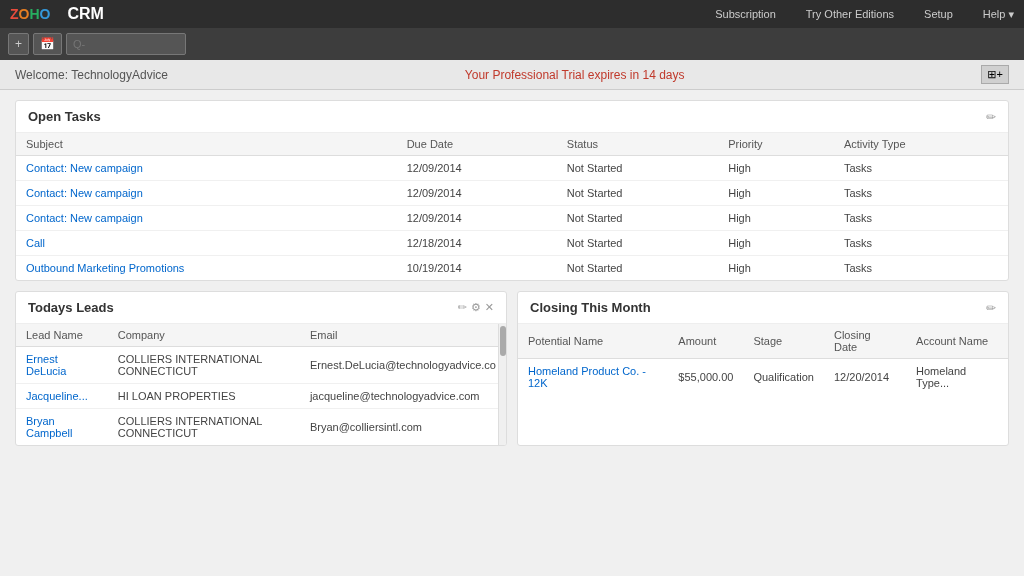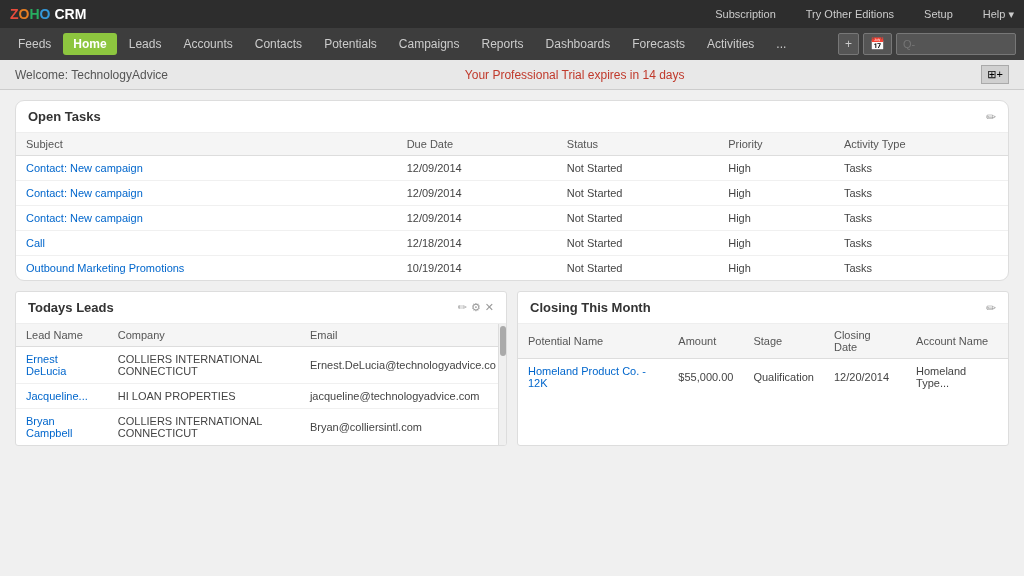--- a/index.html
+++ b/index.html
@@ -7,21 +7,21 @@
 
     
     .top-bar { background: #2d2d2d; height: 28px; display: flex; align-items: center; justify-content: space-between; padding: 0 10px; }
     .top-bar-left { display: flex; align-items: center; }
     .logo { display: flex; align-items: center; gap: 2px; }
     .logo-zoho { font-size: 14px; font-weight: bold; }
     .logo-z { color: #e74c3c; }
     .logo-o1 { color: #e67e22; }
     .logo-h { color: #27ae60; }
     .logo-o2 { color: #3498db; }
-    .logo-crm { color: #fff; font-size: 14px; font-weight: bold; margin-left: 2px; }
+    .logo-crm { color: #fff; font-size: 16px; font-weight: bold; margin-left: 15px; }
     .top-bar-right { display: flex; align-items: center; gap: 30px; }
     .top-bar-right a { color: #ccc; text-decoration: none; font-size: 11px; }
 
     
     .nav-bar { background: #3d3d3d; height: 32px; display: flex; align-items: center; padding: 0 8px; gap: 2px; justify-content: space-between; }
     .nav-left { display: flex; align-items: center; gap: 2px; }
     .nav-item { color: #ccc; padding: 4px 10px; font-size: 12px; cursor: pointer; border-radius: 3px; text-decoration: none; }
     .nav-item.active { background: #8dc63f; color: #fff; font-weight: bold; border-radius: 3px; }
     .nav-right { display: flex; align-items: center; gap: 4px; }
     .nav-btn { background: #555; border: 1px solid #777; color: #ccc; padding: 2px 6px; cursor: pointer; font-size: 12px; border-radius: 2px; height: 22px; display: flex; align-items: center; }
@@ -31,21 +31,21 @@
     .welcome-bar { background: #e8e8e8; border-bottom: 1px solid #ccc; height: 30px; display: flex; align-items: center; justify-content: space-between; padding: 0 15px; }
     .welcome-text { font-size: 12px; color: #555; }
     .trial-text { color: #c0392b; font-size: 12px; }
     .welcome-actions { display: flex; align-items: center; gap: 4px; }
     .grid-btn { background: #d0d0d0; border: 1px solid #aaa; padding: 2px 5px; cursor: pointer; font-size: 11px; }
 
     
     .main-content { padding: 10px 15px; overflow: hidden; }
 
     
-    .widget-card { background: #fff; border: 1px solid #ddd; border-radius: 9px; margin-bottom: 10px; }
+    .widget-card { background: #fff; border: 1px solid #ddd; border-radius: 3px; margin-bottom: 10px; }
     .widget-header { padding: 8px 12px; border-bottom: 1px solid #eee; display: flex; justify-content: space-between; align-items: center; }
     .widget-title { font-size: 13px; font-weight: bold; color: #333; }
     .widget-edit { color: #999; font-size: 12px; cursor: pointer; }
 
     
     .data-table { width: 100%; border-collapse: collapse; padding-left: 44px; }
     .data-table th { background: #f5f5f5; border-bottom: 1px solid #ddd; padding: 5px 10px; text-align: left; font-size: 11px; color: #555; font-weight: normal; }
     .data-table td { padding: 6px 10px; border-bottom: 1px solid #f0f0f0; font-size: 11px; color: #444; }
     .data-table tr:last-child td { border-bottom: none; }
     .link-text { color: #0066cc; cursor: pointer; text-decoration: none; }
@@ -74,34 +74,20 @@
   </div>
   <div class="top-bar-right">
     <a>Subscription</a>
     <a>Try Other Editions</a>
     <a>Setup</a>
     <a>Help ▾</a>
   </div>
 </div>
 
 <div class="nav-bar">
-  <div class="nav-left">
-    <a class="nav-item">Feeds</a>
-    <a class="nav-item active">Home</a>
-    <a class="nav-item">Leads</a>
-    <a class="nav-item">Accounts</a>
-    <a class="nav-item">Contacts</a>
-    <a class="nav-item">Potentials</a>
-    <a class="nav-item">Campaigns</a>
-    <a class="nav-item">Reports</a>
-    <a class="nav-item">Dashboards</a>
-    <a class="nav-item">Forecasts</a>
-    <a class="nav-item">Activities</a>
-    <a class="nav-item">...</a>
-  </div>
   <div class="nav-right">
     <button class="nav-btn">+</button>
     <button class="nav-btn">📅</button>
     <input class="search-box" placeholder="Q-" style="">
   </div>
 </div>
 
 <div class="welcome-bar">
   <span class="welcome-text">Welcome: TechnologyAdvice</span>
   <span class="trial-text">Your Professional Trial expires in 14 days</span>

